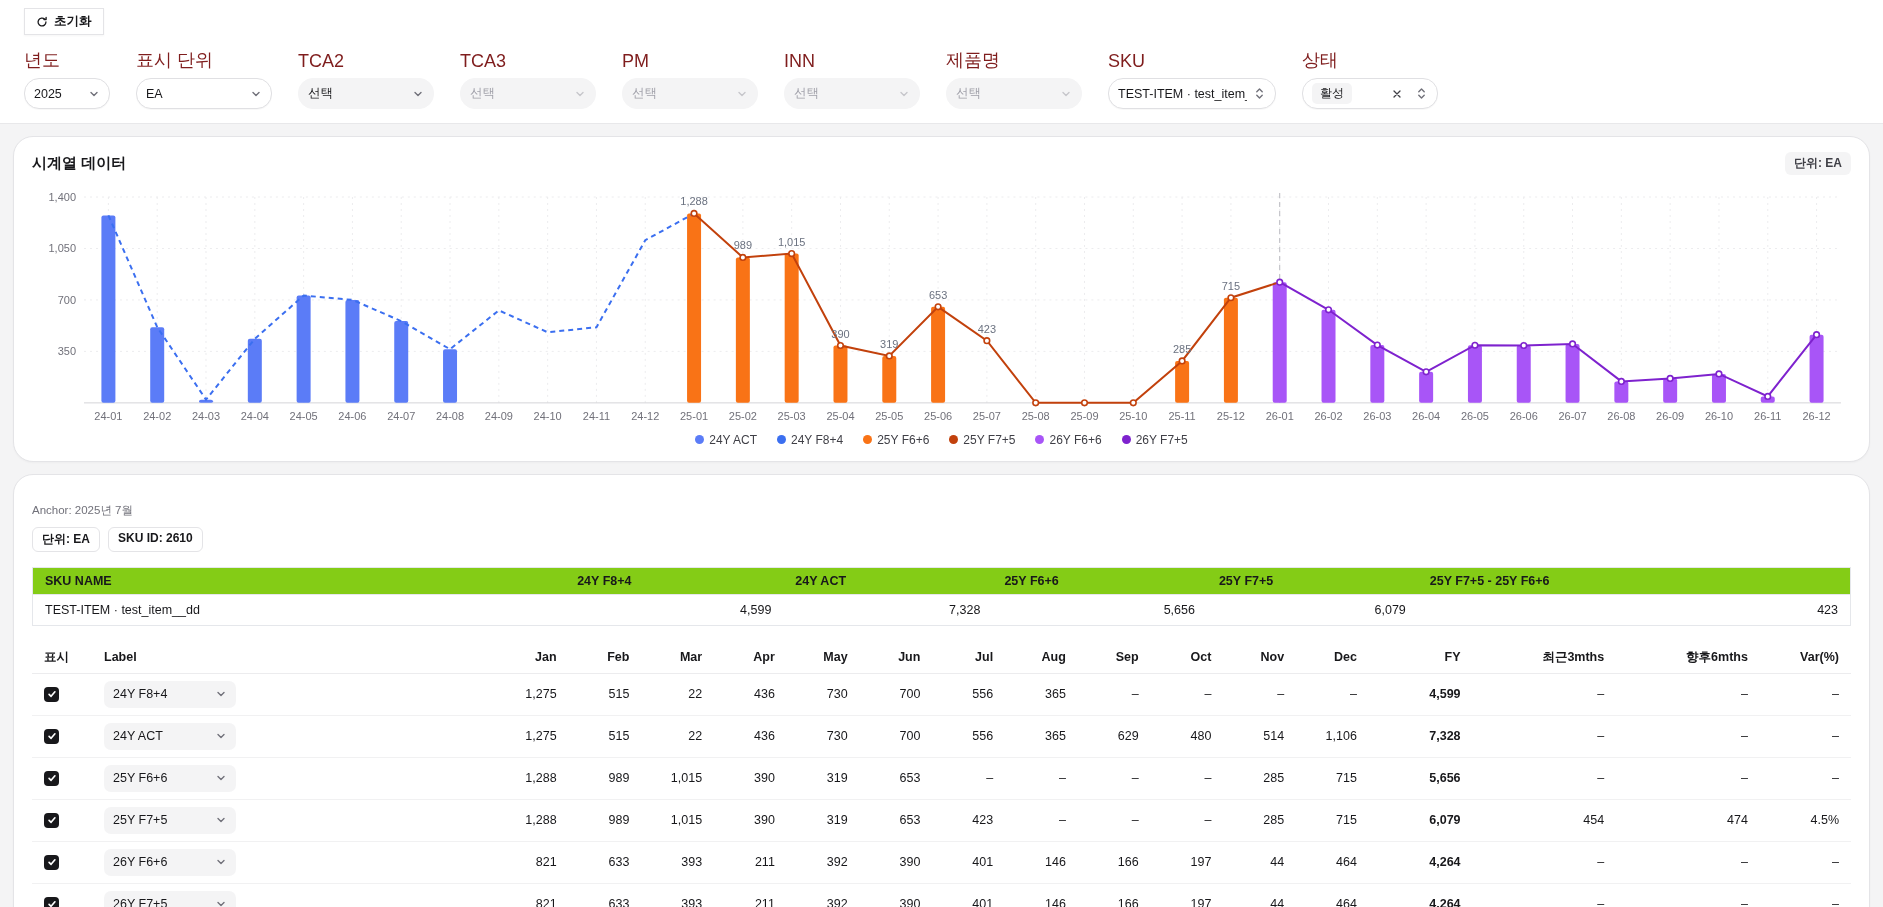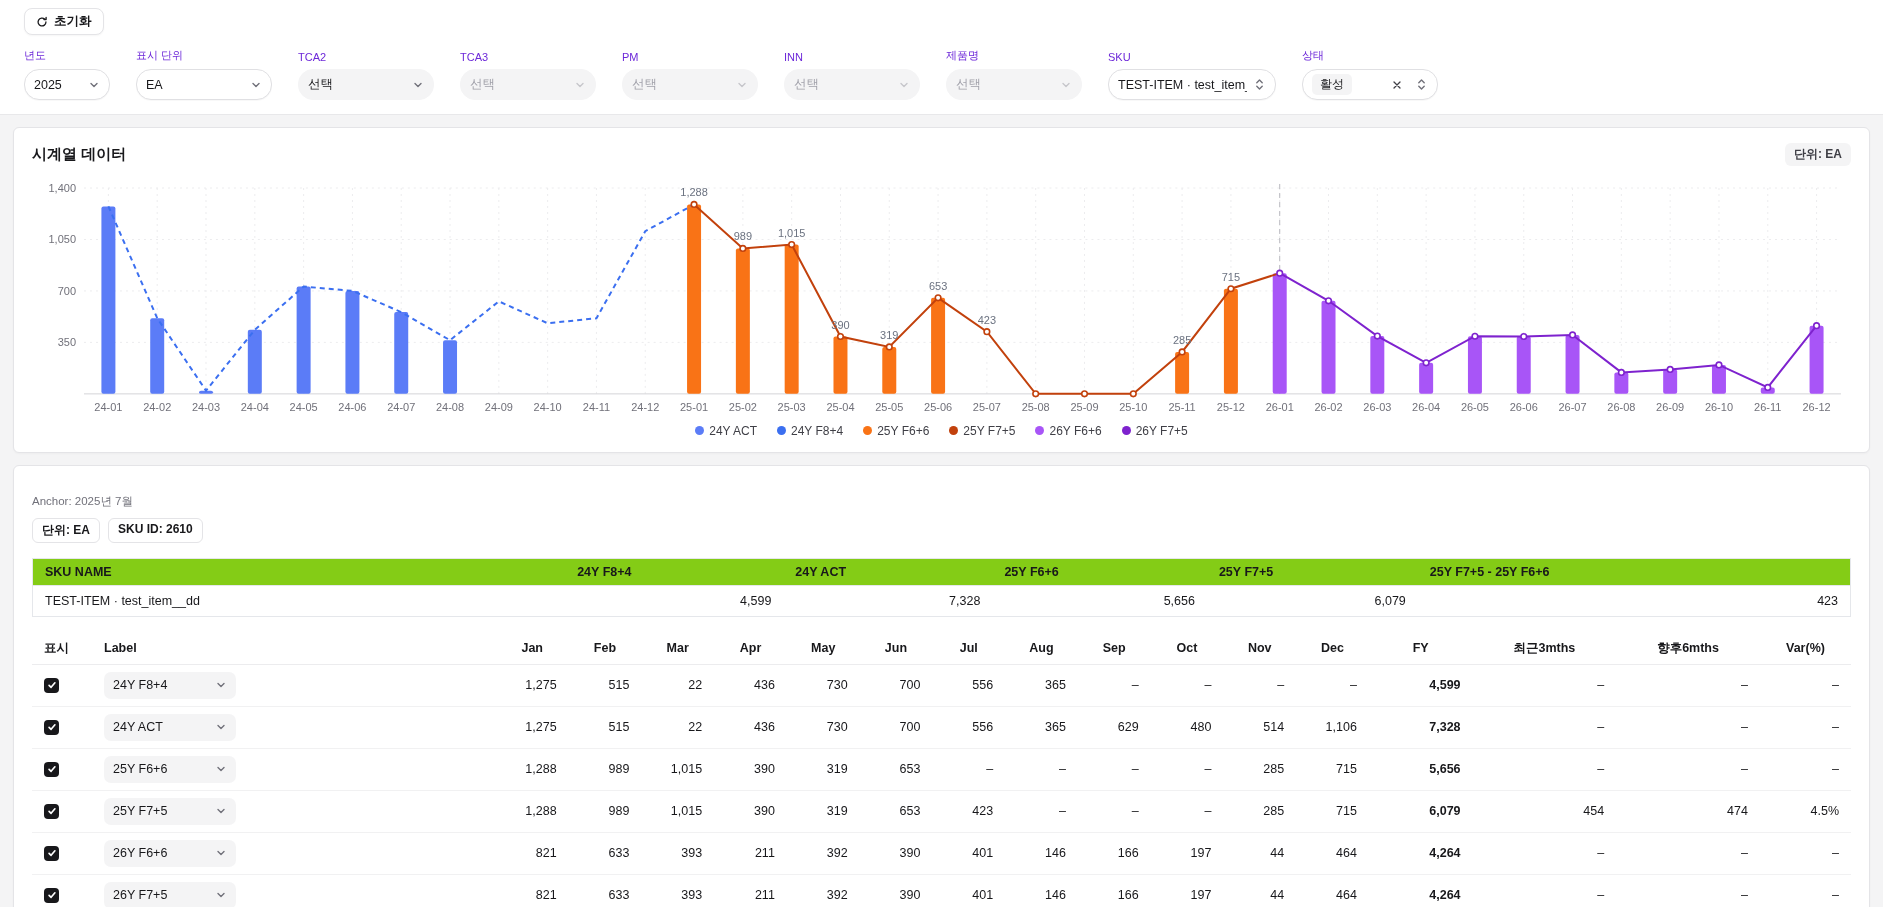--- a/index.html
+++ b/index.html
@@ -8,46 +8,46 @@
     width: 1883px; height: 907px; overflow: hidden;
     background: #f4f4f5;
     font-family: "Liberation Sans", "DejaVu Sans", sans-serif;
     color: #18181b;
   }
 
   
   .topbar { background: #fff; border-bottom: 1px solid #e8e8ea; padding: 8px 24px 14px; }
   .reset-btn {
     display: inline-flex; align-items: center; gap: 6px;
-    background: #fff; border: 1px solid #e4e4e7; border-radius: 8px;
+    background: #fff; border: 1px solid #e4e4e7; border-radius: 0;
     padding: 4px 11px; font-size: 12.5px; font-weight: 600; color: #18181b;
     cursor: pointer; box-shadow: 0 1px 2px rgba(0,0,0,.04); font-family: inherit;
   }
   .filter-row { display: flex; gap: 26px; margin-top: 13px; align-items: flex-end; }
   .fgroup { display: flex; flex-direction: column; gap: 6px; }
-  .flabel { font-size: 11px; color: #6d28d9; }
+  .flabel { font-size: 18px; color: #7f1d1d; }
   .fselect {
     height: 31px; display: inline-flex; align-items: center; gap: 6px;
     border-radius: 15px; padding: 0 9px; font-size: 12.5px;
     background: #fff; border: 1px solid #e0e0e3; color: #18181b;
     cursor: pointer; box-shadow: 0 1px 1px rgba(0,0,0,.03);
   }
   .fselect.filled  { background: #f4f4f5; border-color: #f4f4f5; box-shadow: none; }
   .fselect.disabled{ background: #f4f4f5; border-color: #f4f4f5; color: #a1a1aa; box-shadow: none; cursor: default; }
   .fselect .val { white-space: nowrap; overflow: hidden; }
   .chev { margin-left: auto; display: flex; align-items: center; flex: none; }
   .w-year { width: 86px; }  .w-std { width: 136px; }
   .w-sku { width: 168px; }  .w-status { width: 136px; }
   .chip { background: #f4f4f5; border-radius: 5px; padding: 2px 8px; font-size: 12px; }
   .xicon { margin-left: auto; display: flex; cursor: pointer; }
   .fselect.status .chev { margin-left: 6px; }
 
   
   .card {
-    background: #fff; border: 1px solid #e4e4e7; border-radius: 6px;
+    background: #fff; border: 1px solid #e4e4e7; border-radius: 20px;
     margin: 12px 13px; padding: 15px 18px 14px;
     box-shadow: 0 1px 2px rgba(0,0,0,.03);
   }
   .card-head { display: flex; justify-content: space-between; align-items: center; }
   .card-title { font-size: 15px; font-weight: 700; margin: 0; }
   .badge { font-size: 12px; font-weight: 600; padding: 3px 9px; border-radius: 6px; display: inline-block; }
   .badge.gray    { background: #f4f4f5; color: #3f3f46; }
   .badge.outline { background: #fff; border: 1px solid #e4e4e7; color: #18181b; }
 
   
@@ -65,21 +65,21 @@
 
   table { width: 100%; border-collapse: collapse; font-size: 12.5px; table-layout: fixed; }
   .t1 { margin-top: 15px; border: 1px solid #e5e7eb; }
   .t1 thead th { background: #84cc16; font-weight: 700; text-align: left;
     padding: 6px 12px; color: #18181b; border-bottom: 1px solid #e5e7eb; }
   .t1 td { padding: 8px 12px; }
   .num { text-align: right; }
 
   .t2 { margin-top: 16px; }
   .t2 thead th { font-weight: 600; padding: 7px 12px; color: #18181b;
-    border-bottom: 1px solid #ececee; text-align: center; }
+    border-bottom: 1px solid #ececee; text-align: right; }
   .t2 thead th.left { text-align: left; }
   .t2 td { padding: 7px 12px; border-bottom: 1px solid #f1f1f2; }
   .t2 td.fy { font-weight: 700; }
   .cb {
     width: 15px; height: 15px; border-radius: 4px; background: #18181b;
     display: inline-flex; align-items: center; justify-content: center; cursor: pointer;
   }
   .row-select {
     display: inline-flex; align-items: center; justify-content: space-between;
     width: 132px; height: 27px; background: #f4f4f5; border-radius: 7px;

